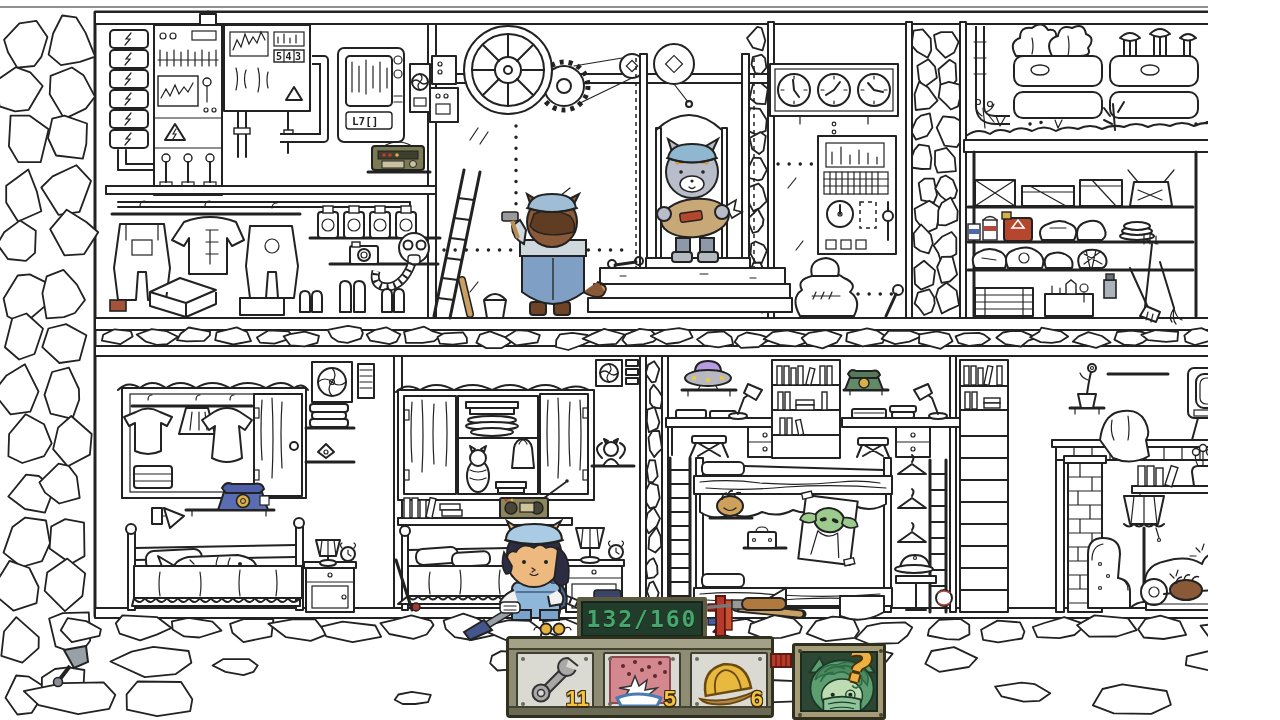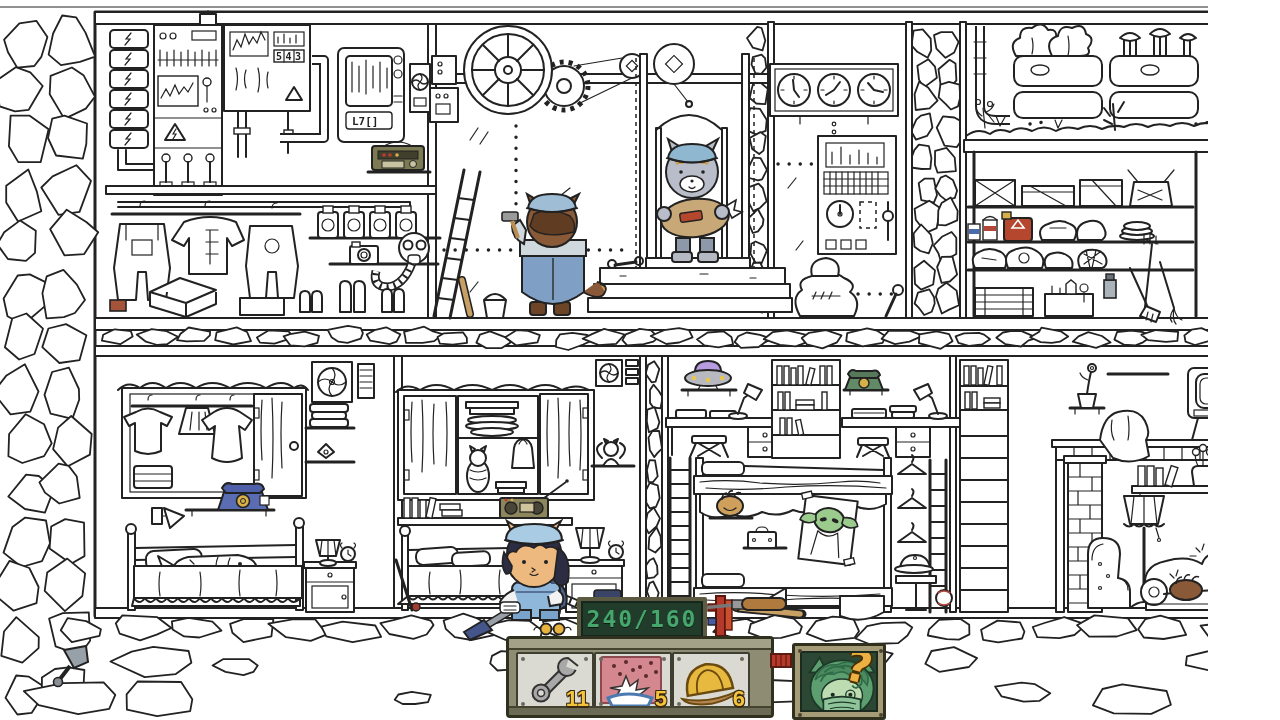--- a/index.html
+++ b/index.html
@@ -28,21 +28,21 @@
     border:4px solid #5c5a40;box-shadow:inset 0 0 0 2px #15271d;display:flex;
     align-items:center;justify-content:center;border-radius:2px}
   #counter-board span{font-family:"DejaVu Sans Mono",monospace;font-weight:bold;
     font-size:23px;color:#45a76c;letter-spacing:2px;text-shadow:0 1px 0 #0c1a12}
   #toolbox{left:506px;top:636px;width:268px;height:82px;background:#8e8d73;
     border:3px solid #30301f;border-radius:4px}
   #toolbox .rim{position:absolute;left:0;right:0;top:0;height:9px;background:#a3a289;
     border-bottom:2px solid #43432f}
   #toolbox .base{position:absolute;left:0;right:0;bottom:0;height:7px;background:#6b6a54;
     border-top:2px solid #43432f}
-  .slots{position:absolute;left:7px;top:13px;display:flex;}
+  .slots{position:absolute;left:7px;top:13px;display:flex;gap:9px}
   .plate{position:relative;width:74px;height:56px;background:#dbdad2;border:2px solid #3f3f31;
     border-radius:2px}
   .plate::after{content:"";position:absolute;width:4px;height:4px;border-radius:50%;
     background:#6b6b5d;top:3px;left:3px;box-shadow:63px 0 0 #6b6b5d,0 45px 0 #6b6b5d,63px 45px 0 #6b6b5d}
   .plate svg{position:absolute;left:0;top:0}
   .count{position:absolute;right:3px;bottom:-2px;font-weight:bold;font-size:22px;color:#f5c43e;
     text-shadow:-1px -1px 0 #3a2a10,1px -1px 0 #3a2a10,-1px 1px 0 #3a2a10,1px 1px 0 #3a2a10,0 2px 0 #3a2a10;
     z-index:2}
   #connector{left:770px;top:653px;width:22px;height:15px;background:#b23b2b;
     border:2px solid #5a1d12;background-image:repeating-linear-gradient(90deg,#b23b2b 0 3px,#8a2418 3px 5px)}
@@ -1196,21 +1196,21 @@
     </g>
     <g>
       <circle cx="546" cy="629" r="5.5" fill="#e8b23f" stroke="#222" stroke-width="1.8"></circle>
       <circle cx="559" cy="629" r="5.5" fill="#e8b23f" stroke="#222" stroke-width="1.8"></circle>
       <path class="s1" d="M551,629 h3 M540,628 q-5,-2 -6,2 M565,628 q5,-2 6,2"></path>
     </g>
   </g>
 </svg>
 
 <div class="hud" id="counter-board">
-  <span>240/160</span>
+  <span>132/160</span>
 </div>
 
 <div class="hud" id="toolbox">
   <div class="rim"></div>
   <div class="slots">
     <div class="plate">
       <svg width="70" height="52" viewBox="0 0 70 52">
         <polygon points="22,36 44,14 50,20 28,42" fill="#a8a8a8" stroke="#333" stroke-width="2"></polygon>
         <circle cx="49" cy="13" r="9" fill="#a8a8a8" stroke="#333" stroke-width="2"></circle>
         <rect x="50" y="2" width="13" height="13" fill="#dbdad2" transform="rotate(18 56 8)"></rect>

